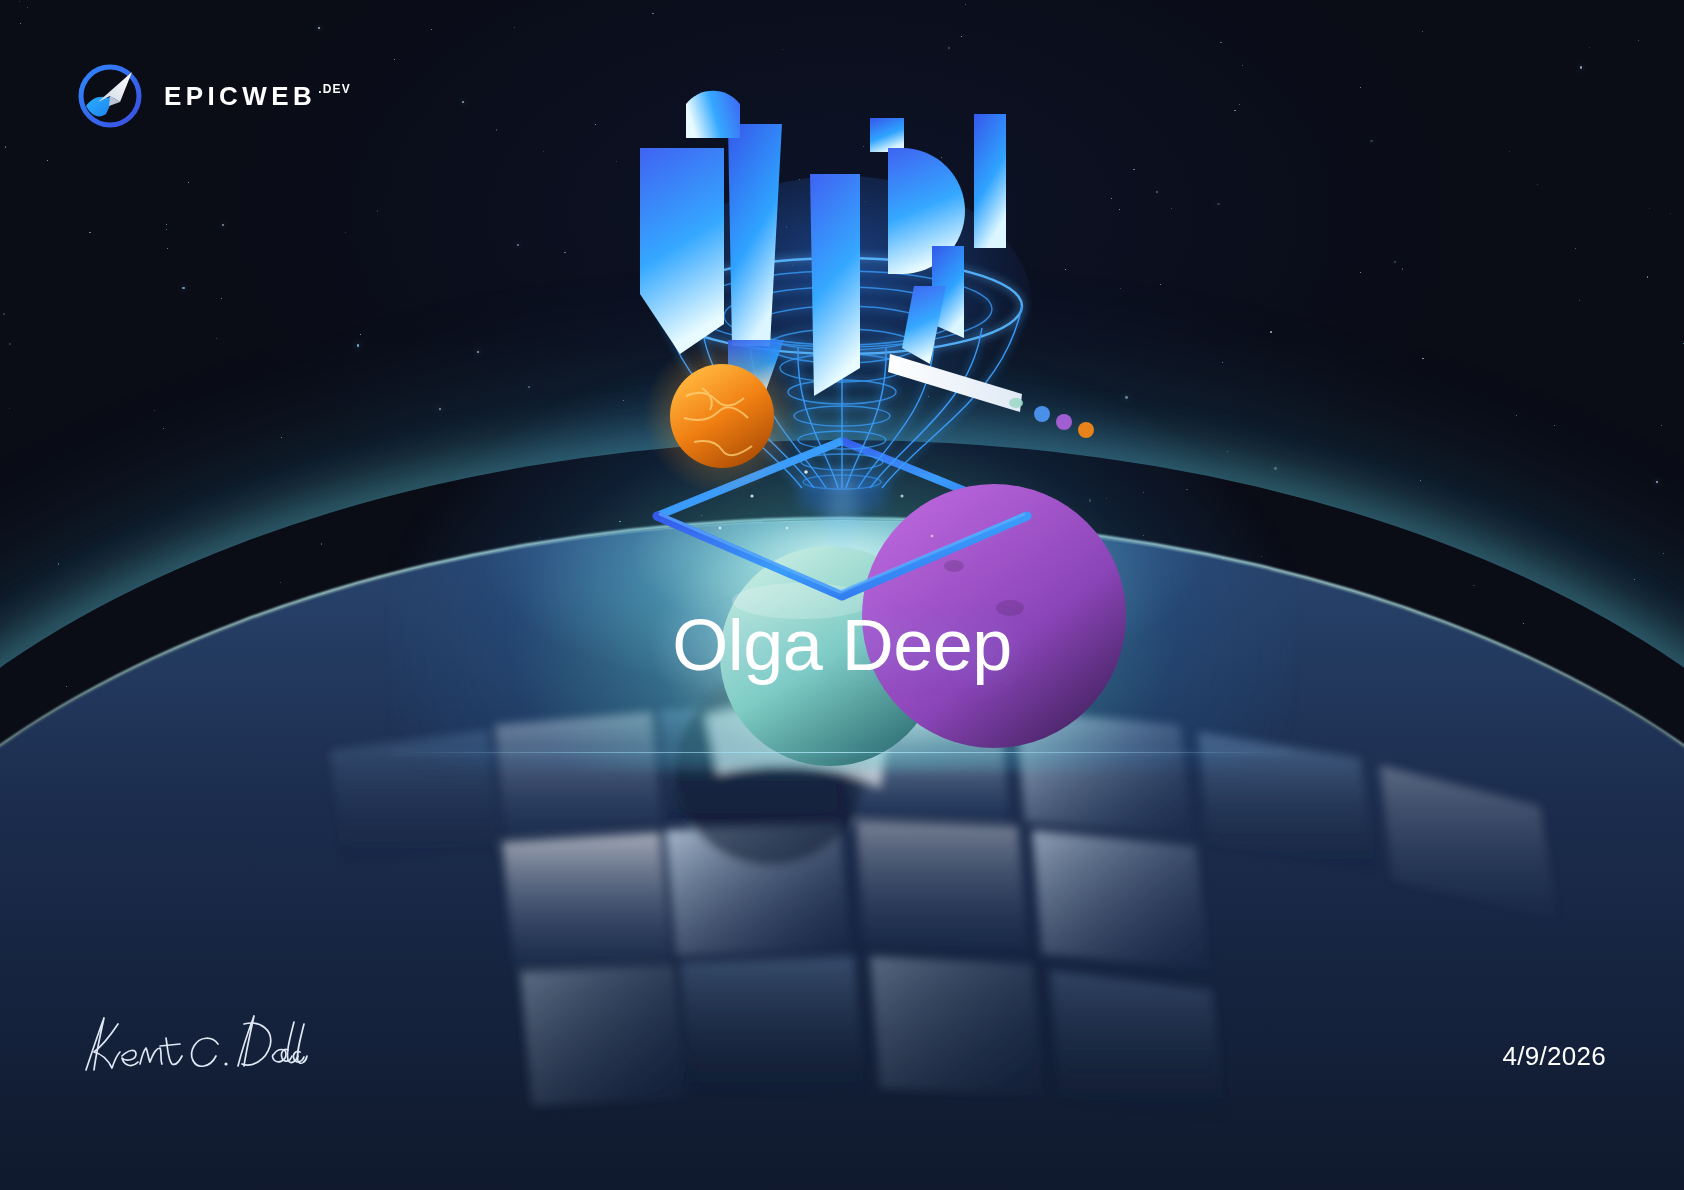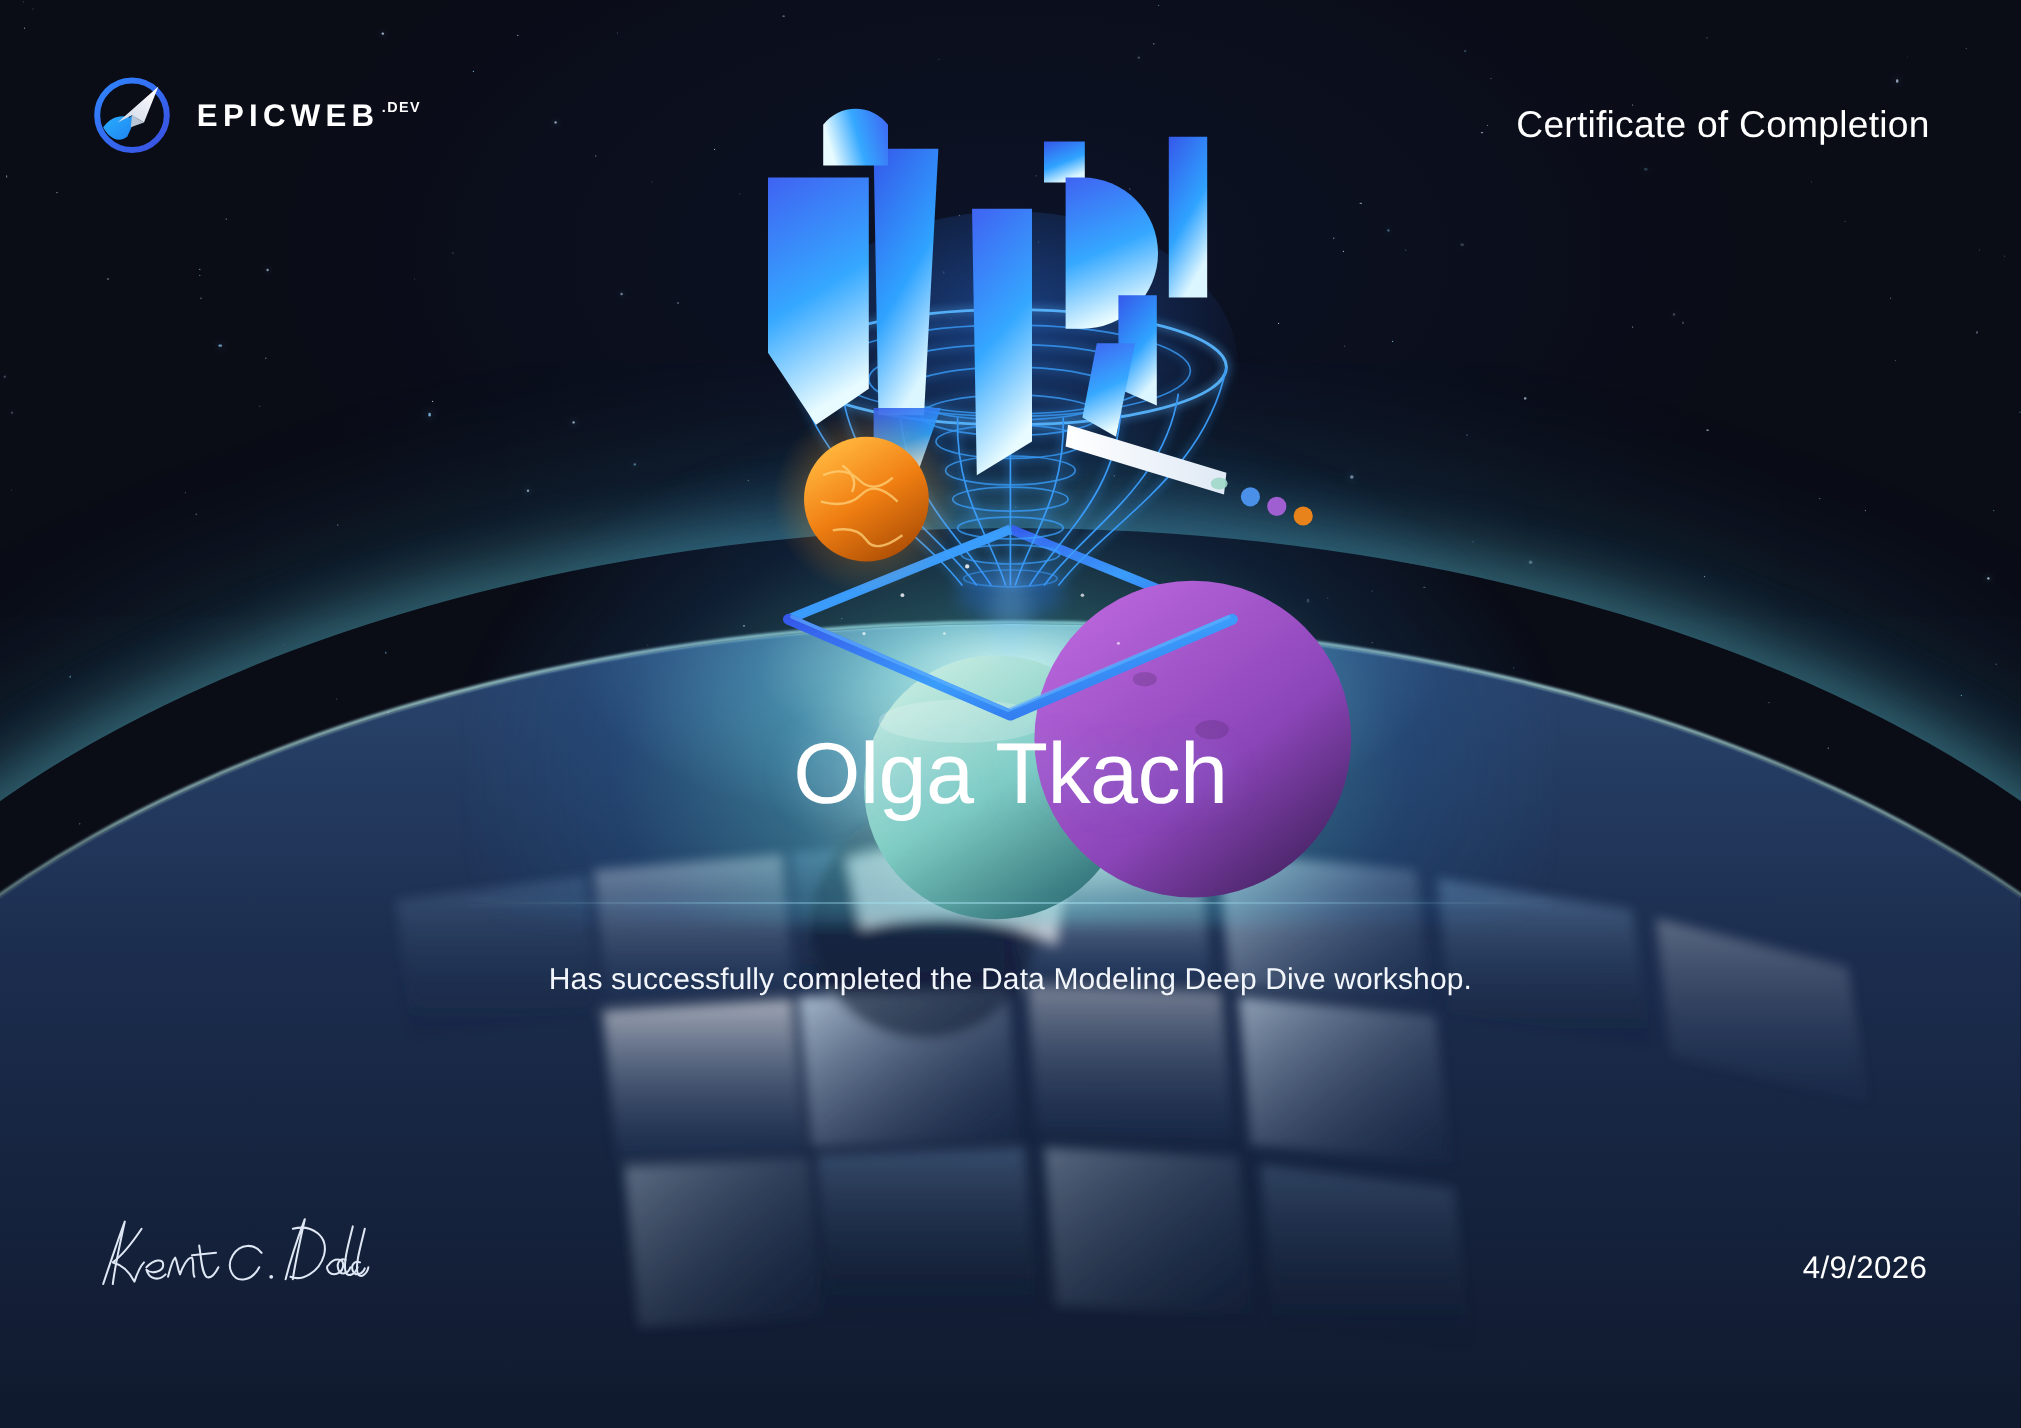--- a/index.html
+++ b/index.html
@@ -451,21 +451,20 @@
         <path d="M22,40 L56,10 L44,40 L34,34 Z" fill="url(#plane)"></path>
         <path d="M34,34 L44,40 L33,44 Z" fill="#b9c4d4"></path>
       </svg>
     </div>
     <div class="logo-text">
       <span>EPICWEB</span>
       <span class="logo-dev">.DEV</span>
     </div>
   </div>
 
-  <div class="title-right">Certificate of Completion</div>
 
   <div class="art">
     <svg viewBox="0 0 480 520">
       <defs>
         <linearGradient id="gG" x1="0" y1="0" x2="0.25" y2="1">
           <stop offset="0" stop-color="#3f63f2"></stop>
           <stop offset="0.55" stop-color="#35a8ff"></stop>
           <stop offset="1" stop-color="#e8fbff"></stop>
         </linearGradient>
         <linearGradient id="gG2" x1="0" y1="0" x2="0.4" y2="1">
@@ -609,23 +608,22 @@
         <circle cx="150" cy="400" r="1.6" opacity=".8"></circle>
         <circle cx="185" cy="432" r="1.2" opacity=".6"></circle>
         <circle cx="118" cy="432" r="1.4" opacity=".7"></circle>
         <circle cx="204" cy="376" r="1.8" opacity=".85"></circle>
         <circle cx="300" cy="400" r="1.5" opacity=".7"></circle>
         <circle cx="330" cy="440" r="1.3" opacity=".6"></circle>
       </g>
     </svg>
   </div>
 
-  <div class="recipient">Olga Tkach</div>
+  <div class="recipient">Olga Deep</div>
   <div class="divider"></div>
-  <div class="statement">Has successfully completed the Data Modeling Deep Dive workshop.</div>
 
   <div class="signature">
     <svg width="230" height="70" viewBox="0 0 230 70">
       <g fill="none" stroke="#eaf3ff" stroke-width="1.7" stroke-linecap="round" stroke-linejoin="round" opacity=".95">
 
         <path d="M8,62 C14,44 20,26 26,10 C22,28 18,46 16,62"></path>
         <path d="M40,16 C32,28 24,38 16,44 C24,46 30,52 34,60 C36,54 38,48 42,44"></path>
 
         <path d="M44,48 C50,42 58,40 58,46 C58,52 48,54 44,50 C46,58 54,60 60,54"></path>
         <path d="M62,56 C64,48 66,42 68,40 C70,44 70,50 72,54 C74,48 78,40 82,40 C84,44 82,52 84,56"></path>

